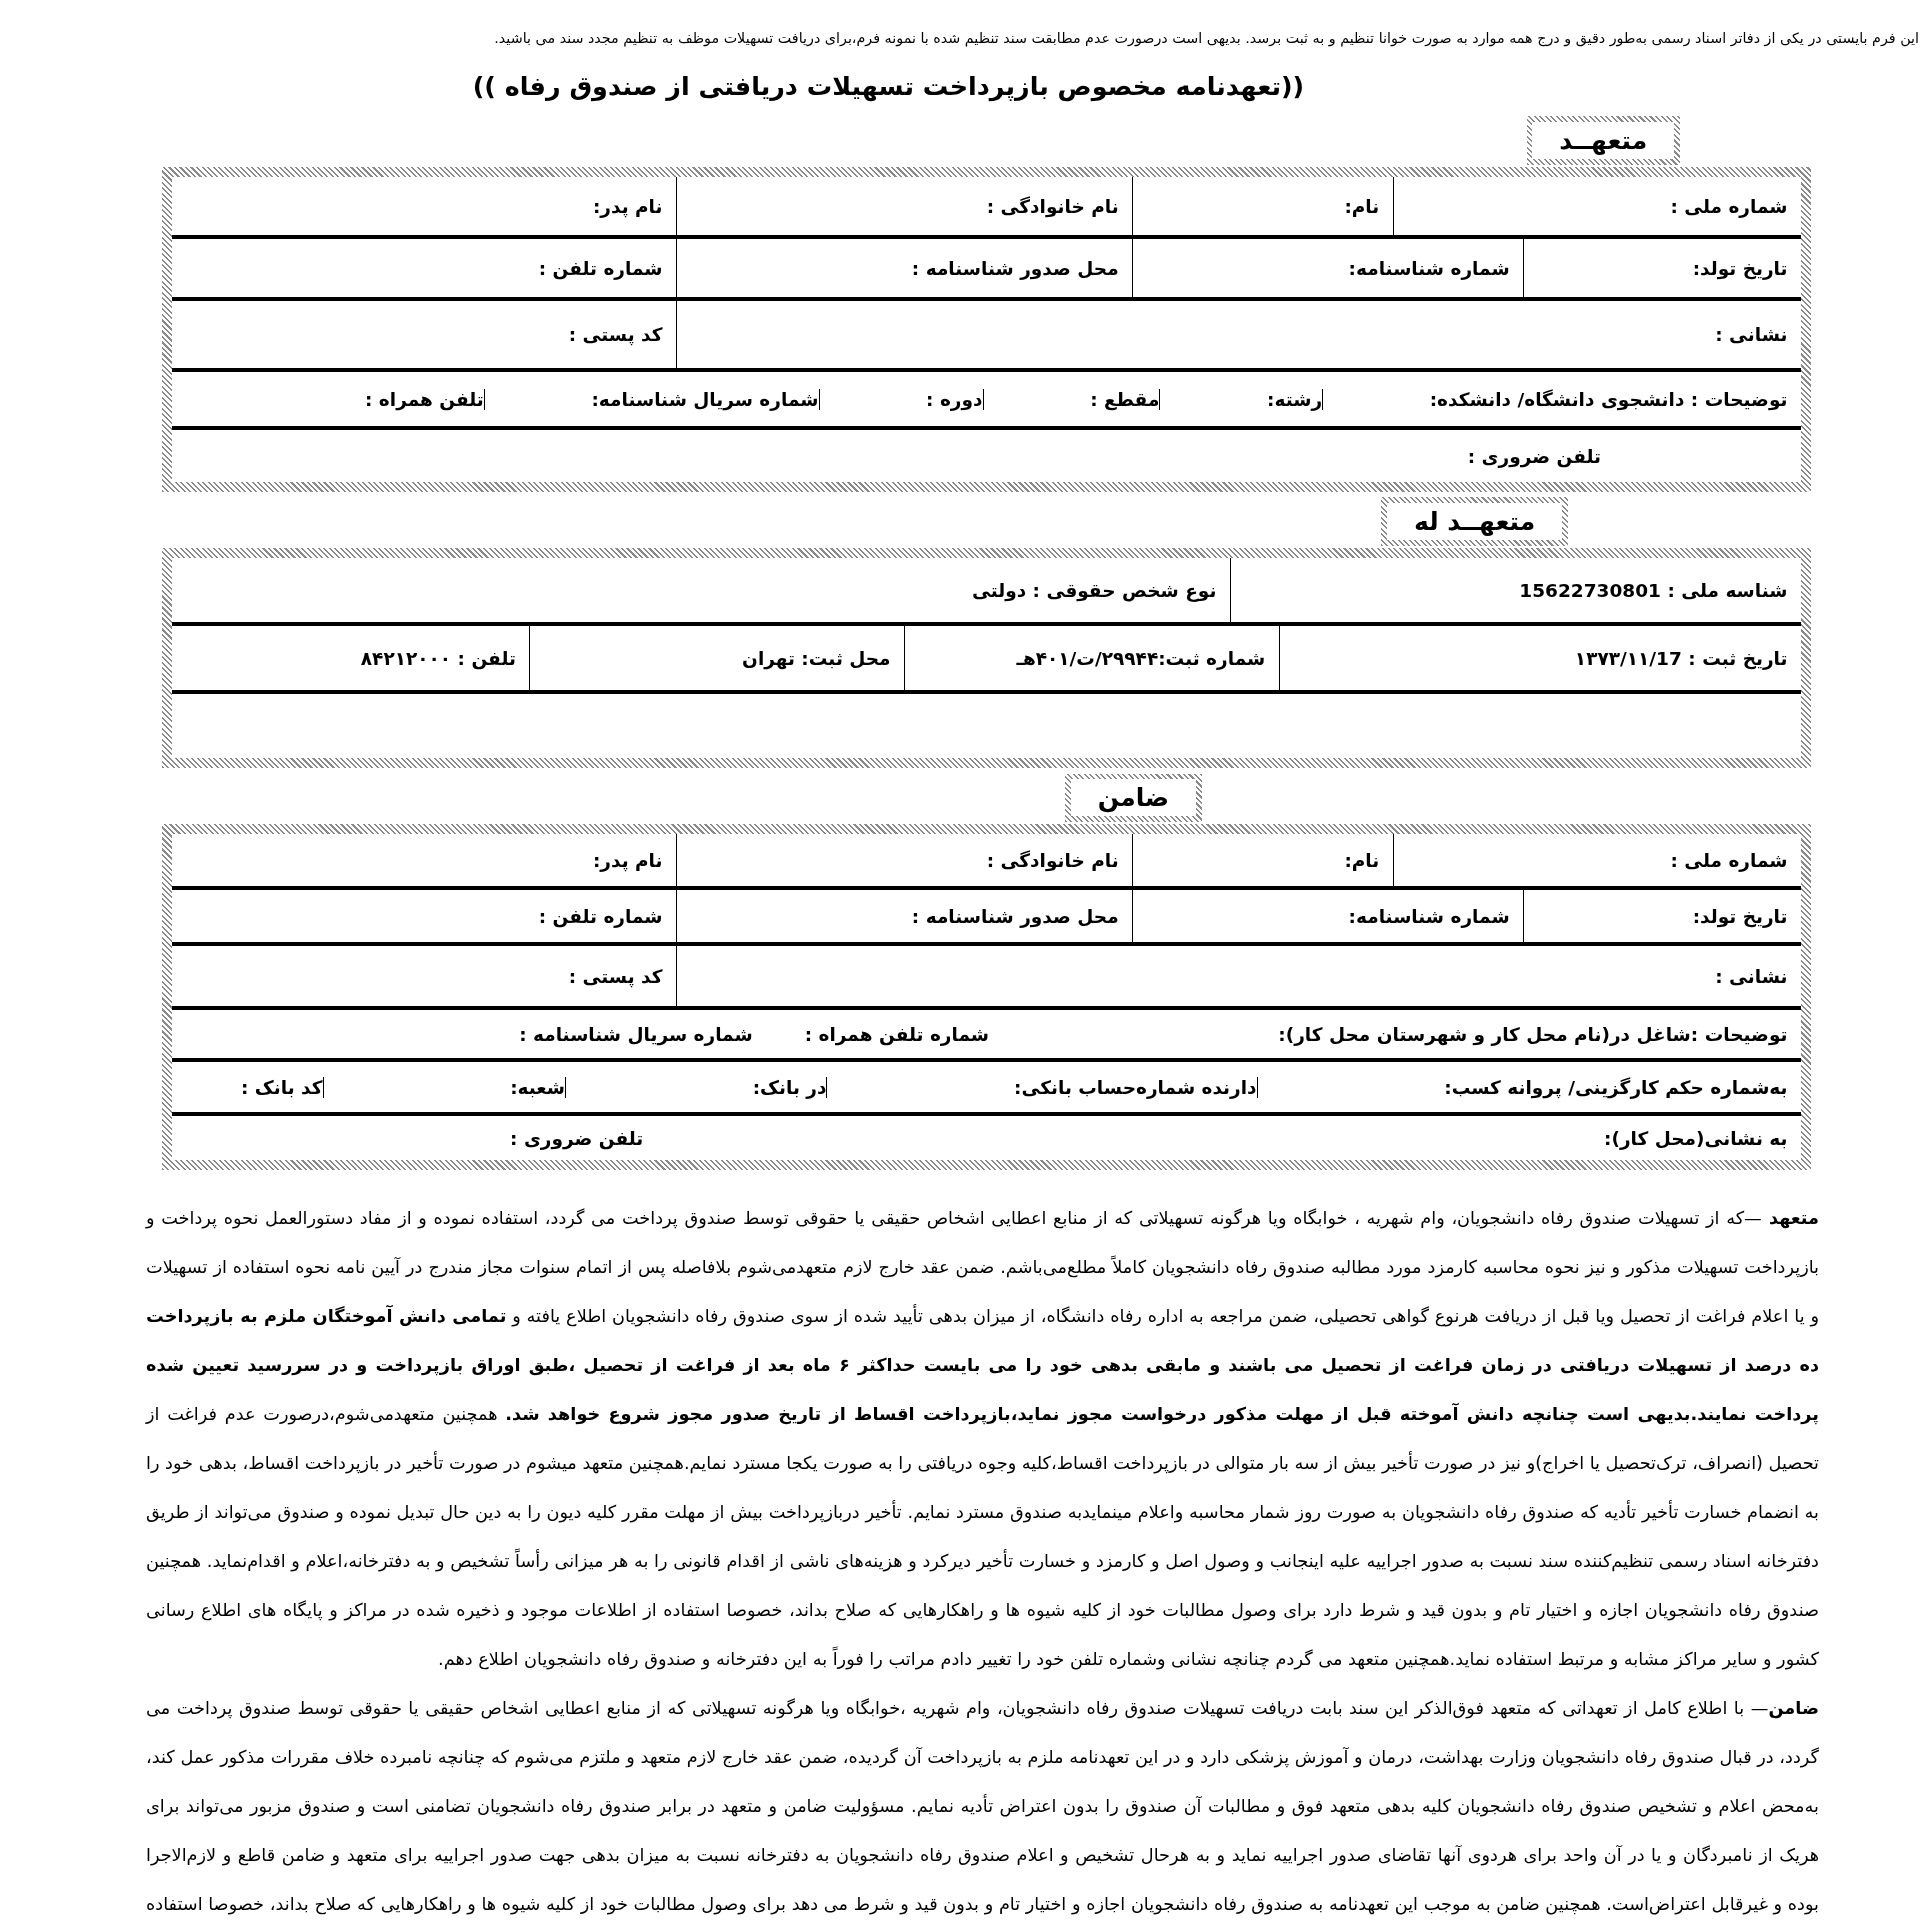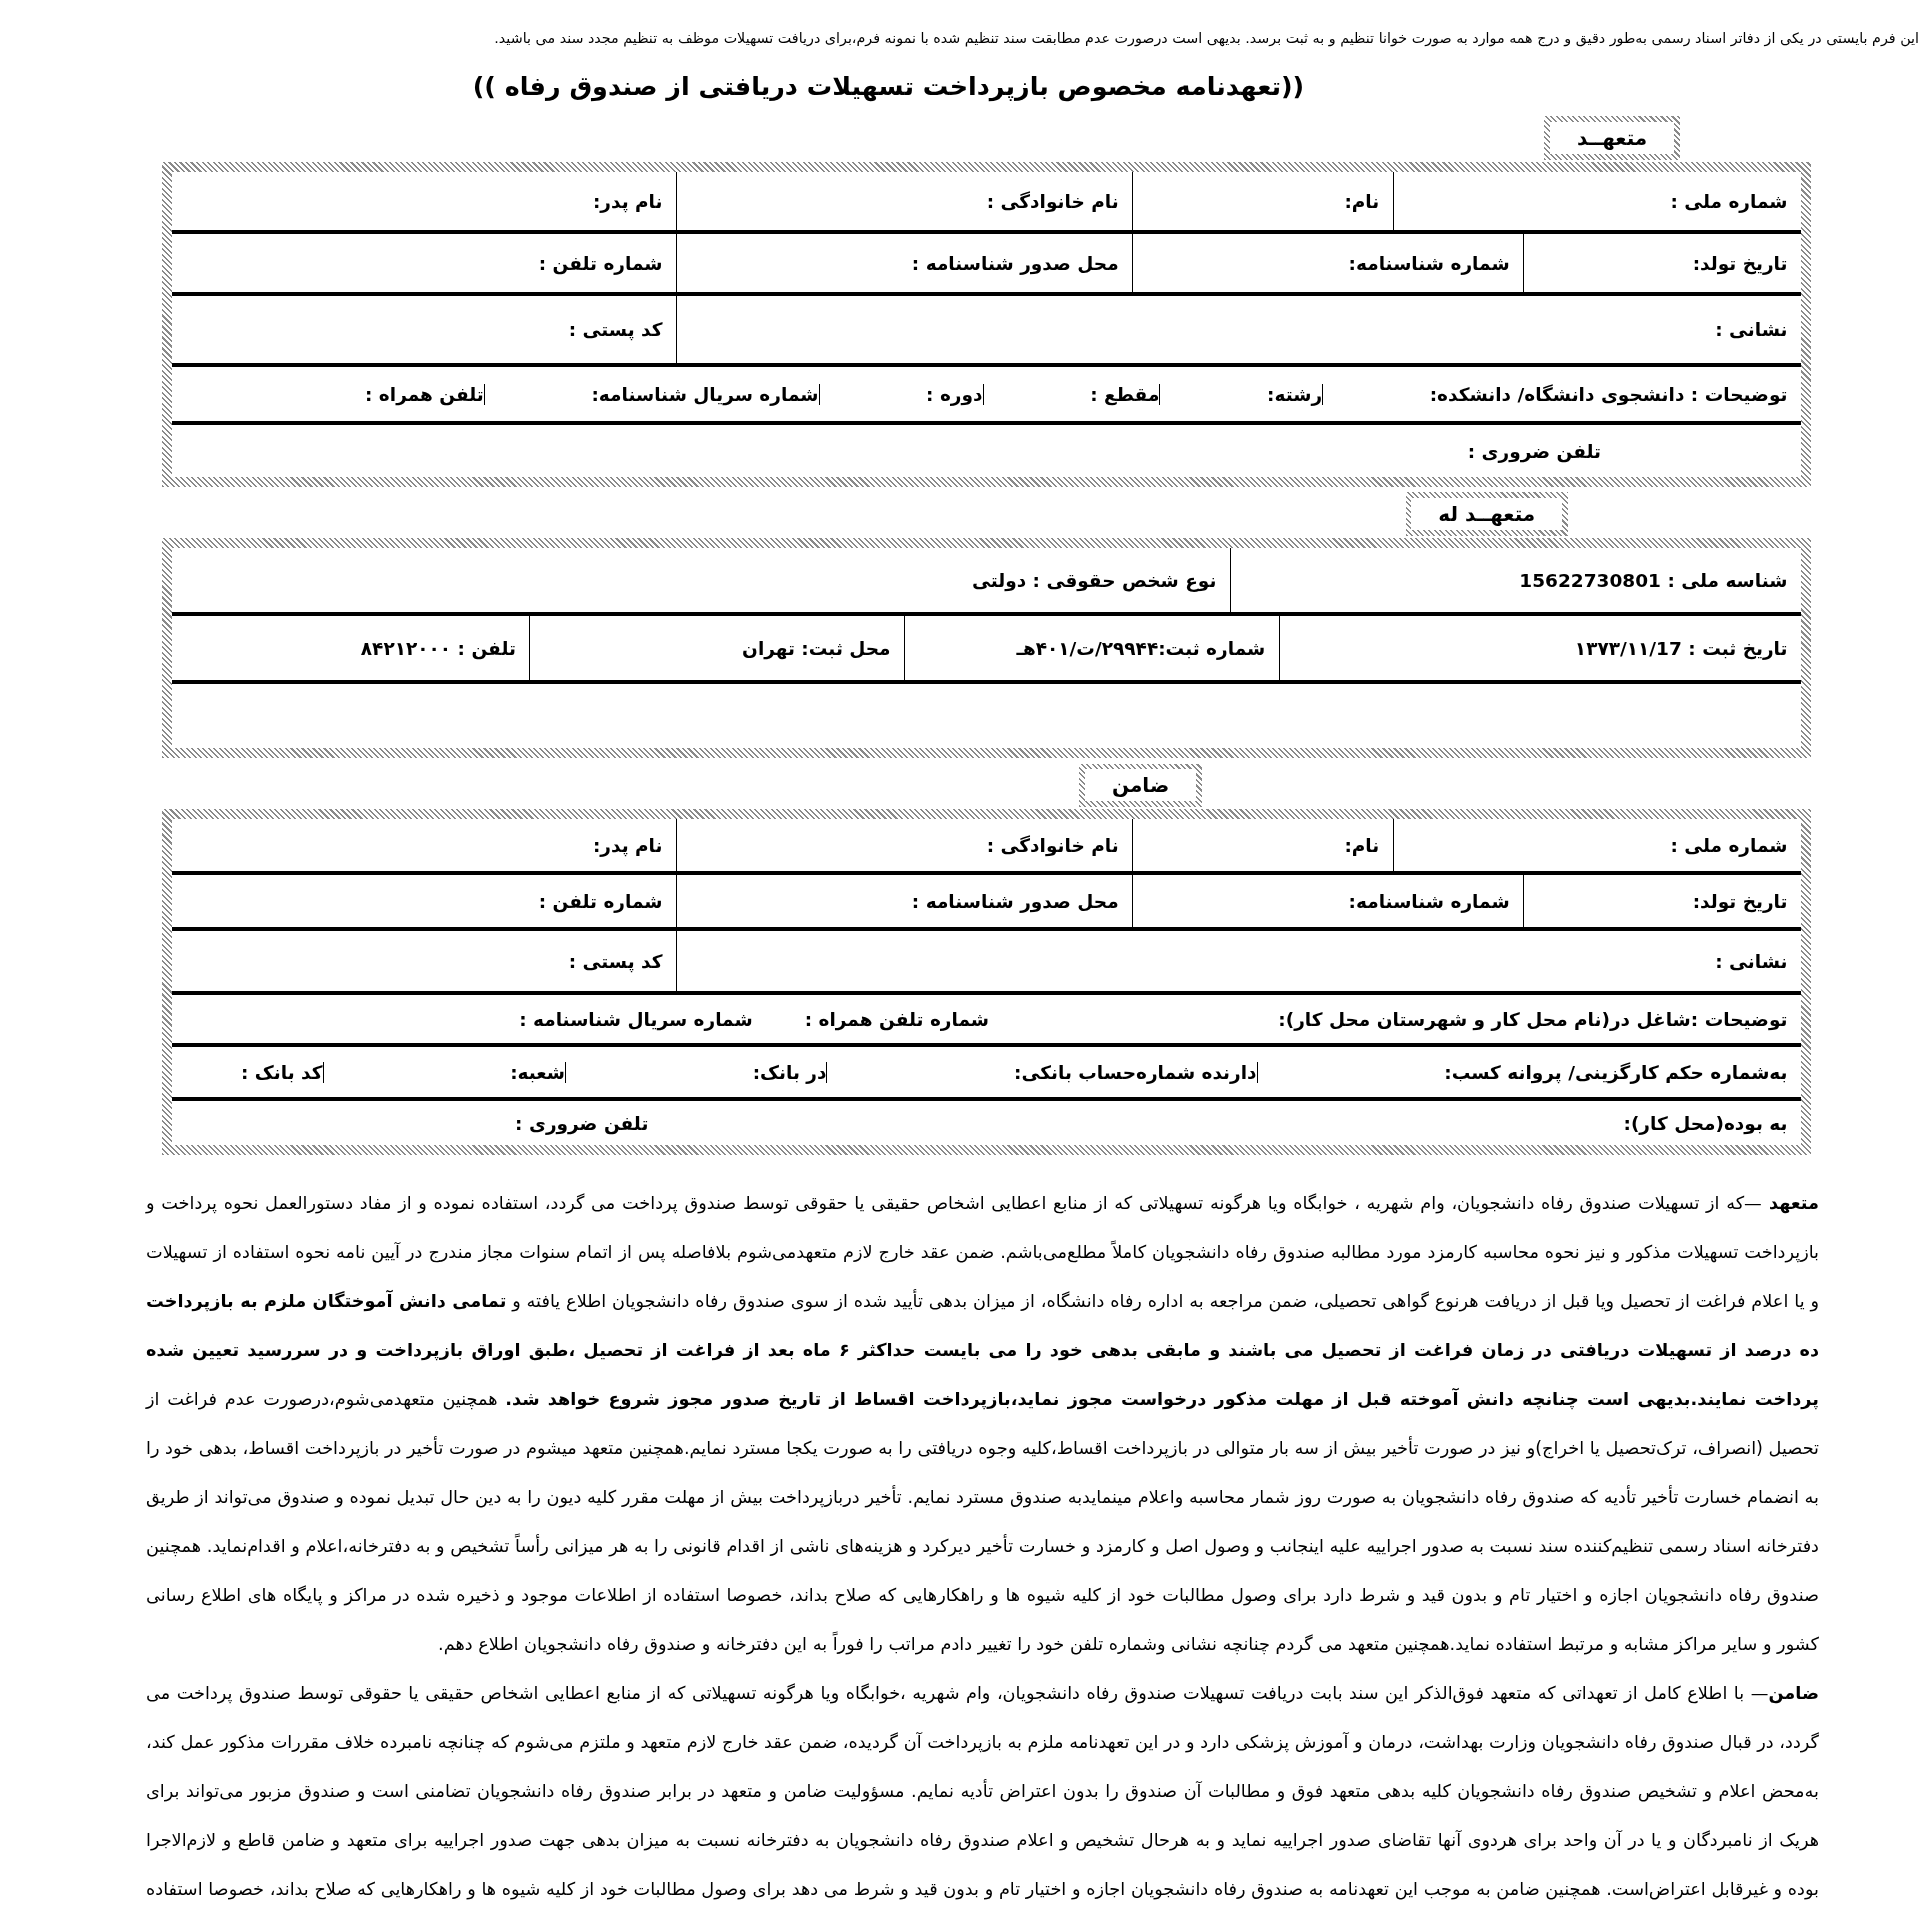--- a/index.html
+++ b/index.html
@@ -20,21 +20,21 @@
   .badge-wrap {
     display:inline-block; line-height:normal;
     background:repeating-linear-gradient(45deg,#8a8a8a 0 1.5px,#ffffff 1.5px 3.9px);
     padding:5.8px;
   }
   .badge-m  { margin-top:15.4px; margin-right:285px; }
   .badge-ml { margin-top:5.4px; margin-right:397px; }
   .badge-z  { margin-top:5.4px; margin-right:763px; }
   .badge-inner {
     display:block; background:#ffffff; padding:3.9px 27px;
-    font-size:20px; font-weight:bold; white-space:nowrap;
+    font-size:25px; font-weight:bold; white-space:nowrap;
   }
   .tbl {
     margin:2.3px 154px 0 162px;
     background:repeating-linear-gradient(45deg,#8a8a8a 0 1.5px,#ffffff 1.5px 3.9px);
     padding:10px;
   }
   .tbl-inner { background:#ffffff; }
   .row { display:grid; align-items:center; font-weight:bold; font-size:18.5px; background:#fff; }
   .row + .row { border-top:4.6px solid #000; }
   .cell { padding:0 13.5px; }
@@ -162,21 +162,21 @@
         <div class="sp" style="flex:1.2"></div>
       </div>
       <div class="row flexrow h130 pad-r35 pad-l180">
         <div class="cell">به‌شماره حکم کارگزینی/ پروانه کسب:</div>
         <div class="cell">دارنده شماره‌حساب بانکی:</div>
         <div class="cell">در بانک:</div>
         <div class="cell">شعبه:</div>
         <div class="cell">کد بانک :</div>
       </div>
       <div class="row flexrow h115 pad-r35">
-        <div class="cell">به بوده(محل کار):</div>
+        <div class="cell">به نشانی(محل کار):</div>
         <div class="sp" style="flex:2.7"></div>
         <div class="cell">تلفن ضروری :</div>
         <div class="sp" style="flex:0.95"></div>
       </div>
     </div>
   </div>
 
   <div class="body-text">
     <p class="clause"><span class="b">متعهد </span><span>—که از تسهیلات صندوق رفاه دانشجویان، وام شهریه ، خوابگاه ویا هرگونه تسهیلاتی که از منابع اعطایی اشخاص حقیقی یا حقوقی توسط صندوق پرداخت می گردد، استفاده نموده و از مفاد دستورالعمل نحوه پرداخت و بازپرداخت تسهیلات مذکور و نیز نحوه محاسبه کارمزد مورد مطالبه صندوق رفاه دانشجویان کاملاً مطلع‌می‌باشم. ضمن عقد خارج لازم متعهدمی‌شوم بلافاصله پس از اتمام سنوات مجاز مندرج در آیین نامه نحوه استفاده از تسهیلات و یا اعلام فراغت از تحصیل ویا قبل از دریافت هرنوع گواهی تحصیلی، ضمن مراجعه به اداره رفاه دانشگاه، از میزان بدهی تأیید شده از سوی صندوق رفاه دانشجویان اطلاع یافته و </span><span class="b">تمامی دانش آموختگان ملزم به بازپرداخت ده درصد از تسهیلات دریافتی در زمان فراغت از تحصیل می باشند و مابقی بدهی خود را می بایست حداکثر ۶ ماه بعد از فراغت از تحصیل ،طبق اوراق بازپرداخت و در سررسید تعیین شده پرداخت نمایند.بدیهی است چنانچه دانش آموخته قبل از مهلت مذکور درخواست مجوز نماید،بازپرداخت اقساط از تاریخ صدور مجوز شروع خواهد شد.</span><span> همچنین متعهدمی‌شوم،درصورت عدم فراغت از تحصیل (انصراف، ترک‌تحصیل یا اخراج)و نیز در صورت تأخیر بیش از سه بار متوالی در بازپرداخت اقساط،کلیه وجوه دریافتی را به صورت یکجا مسترد نمایم.همچنین متعهد میشوم در صورت تأخیر در بازپرداخت اقساط، بدهی خود را به انضمام خسارت تأخیر تأدیه که صندوق رفاه دانشجویان به صورت روز شمار محاسبه واعلام مینمایدبه صندوق مسترد نمایم. تأخیر دربازپرداخت بیش از مهلت مقرر کلیه دیون را به دین حال تبدیل نموده و صندوق می‌تواند از طریق دفترخانه اسناد رسمی تنظیم‌کننده سند نسبت به صدور اجراییه علیه اینجانب و وصول اصل و کارمزد و خسارت تأخیر دیرکرد و هزینه‌های ناشی از اقدام قانونی را به هر میزانی رأساً تشخیص و به دفترخانه،اعلام و اقدام‌نماید. همچنین صندوق رفاه دانشجویان اجازه و اختیار تام و بدون قید و شرط دارد برای وصول مطالبات خود از کلیه شیوه ها و راهکارهایی که صلاح بداند، خصوصا استفاده از اطلاعات موجود و ذخیره شده در مراکز و پایگاه های اطلاع رسانی کشور و سایر مراکز مشابه و مرتبط استفاده نماید.همچنین متعهد می گردم چنانچه نشانی وشماره تلفن خود را تغییر دادم مراتب را فوراً به این دفترخانه و صندوق رفاه دانشجویان اطلاع دهم.</span></p>
     <p class="clause"><span class="b">ضامن</span><span>— با اطلاع کامل از تعهداتی که متعهد فوق‌الذکر این سند بابت دریافت تسهیلات صندوق رفاه دانشجویان، وام شهریه ،خوابگاه ویا هرگونه تسهیلاتی که از منابع اعطایی اشخاص حقیقی یا حقوقی توسط صندوق پرداخت می گردد، در قبال صندوق رفاه دانشجویان وزارت بهداشت، درمان و آموزش پزشکی دارد و در این تعهدنامه ملزم به بازپرداخت آن گردیده، ضمن عقد خارج لازم متعهد و ملتزم می‌شوم که چنانچه نامبرده خلاف مقررات مذکور عمل کند، به‌محض اعلام و تشخیص صندوق رفاه دانشجویان کلیه بدهی متعهد فوق و مطالبات آن صندوق را بدون اعتراض تأدیه نمایم. مسؤولیت ضامن و متعهد در برابر صندوق رفاه دانشجویان تضامنی است و صندوق مزبور می‌تواند برای هریک از نامبردگان و یا در آن واحد برای هردوی آنها تقاضای صدور اجراییه نماید و به هرحال تشخیص و اعلام صندوق رفاه دانشجویان به دفترخانه نسبت به میزان بدهی جهت صدور اجراییه برای متعهد و ضامن قاطع و لازم‌الاجرا بوده و غیرقابل اعتراض‌است. همچنین ضامن به موجب این تعهدنامه به صندوق رفاه دانشجویان اجازه و اختیار تام و بدون قید و شرط می دهد برای وصول مطالبات خود از کلیه شیوه ها و راهکارهایی که صلاح بداند، خصوصا استفاده از اطلاعات موجود و ذخیره شده در مراکز و پایگاه های اطلاع رسانی کشور و سایر مراکز مشابه و مرتبط استفاده نماید.</span></p>

